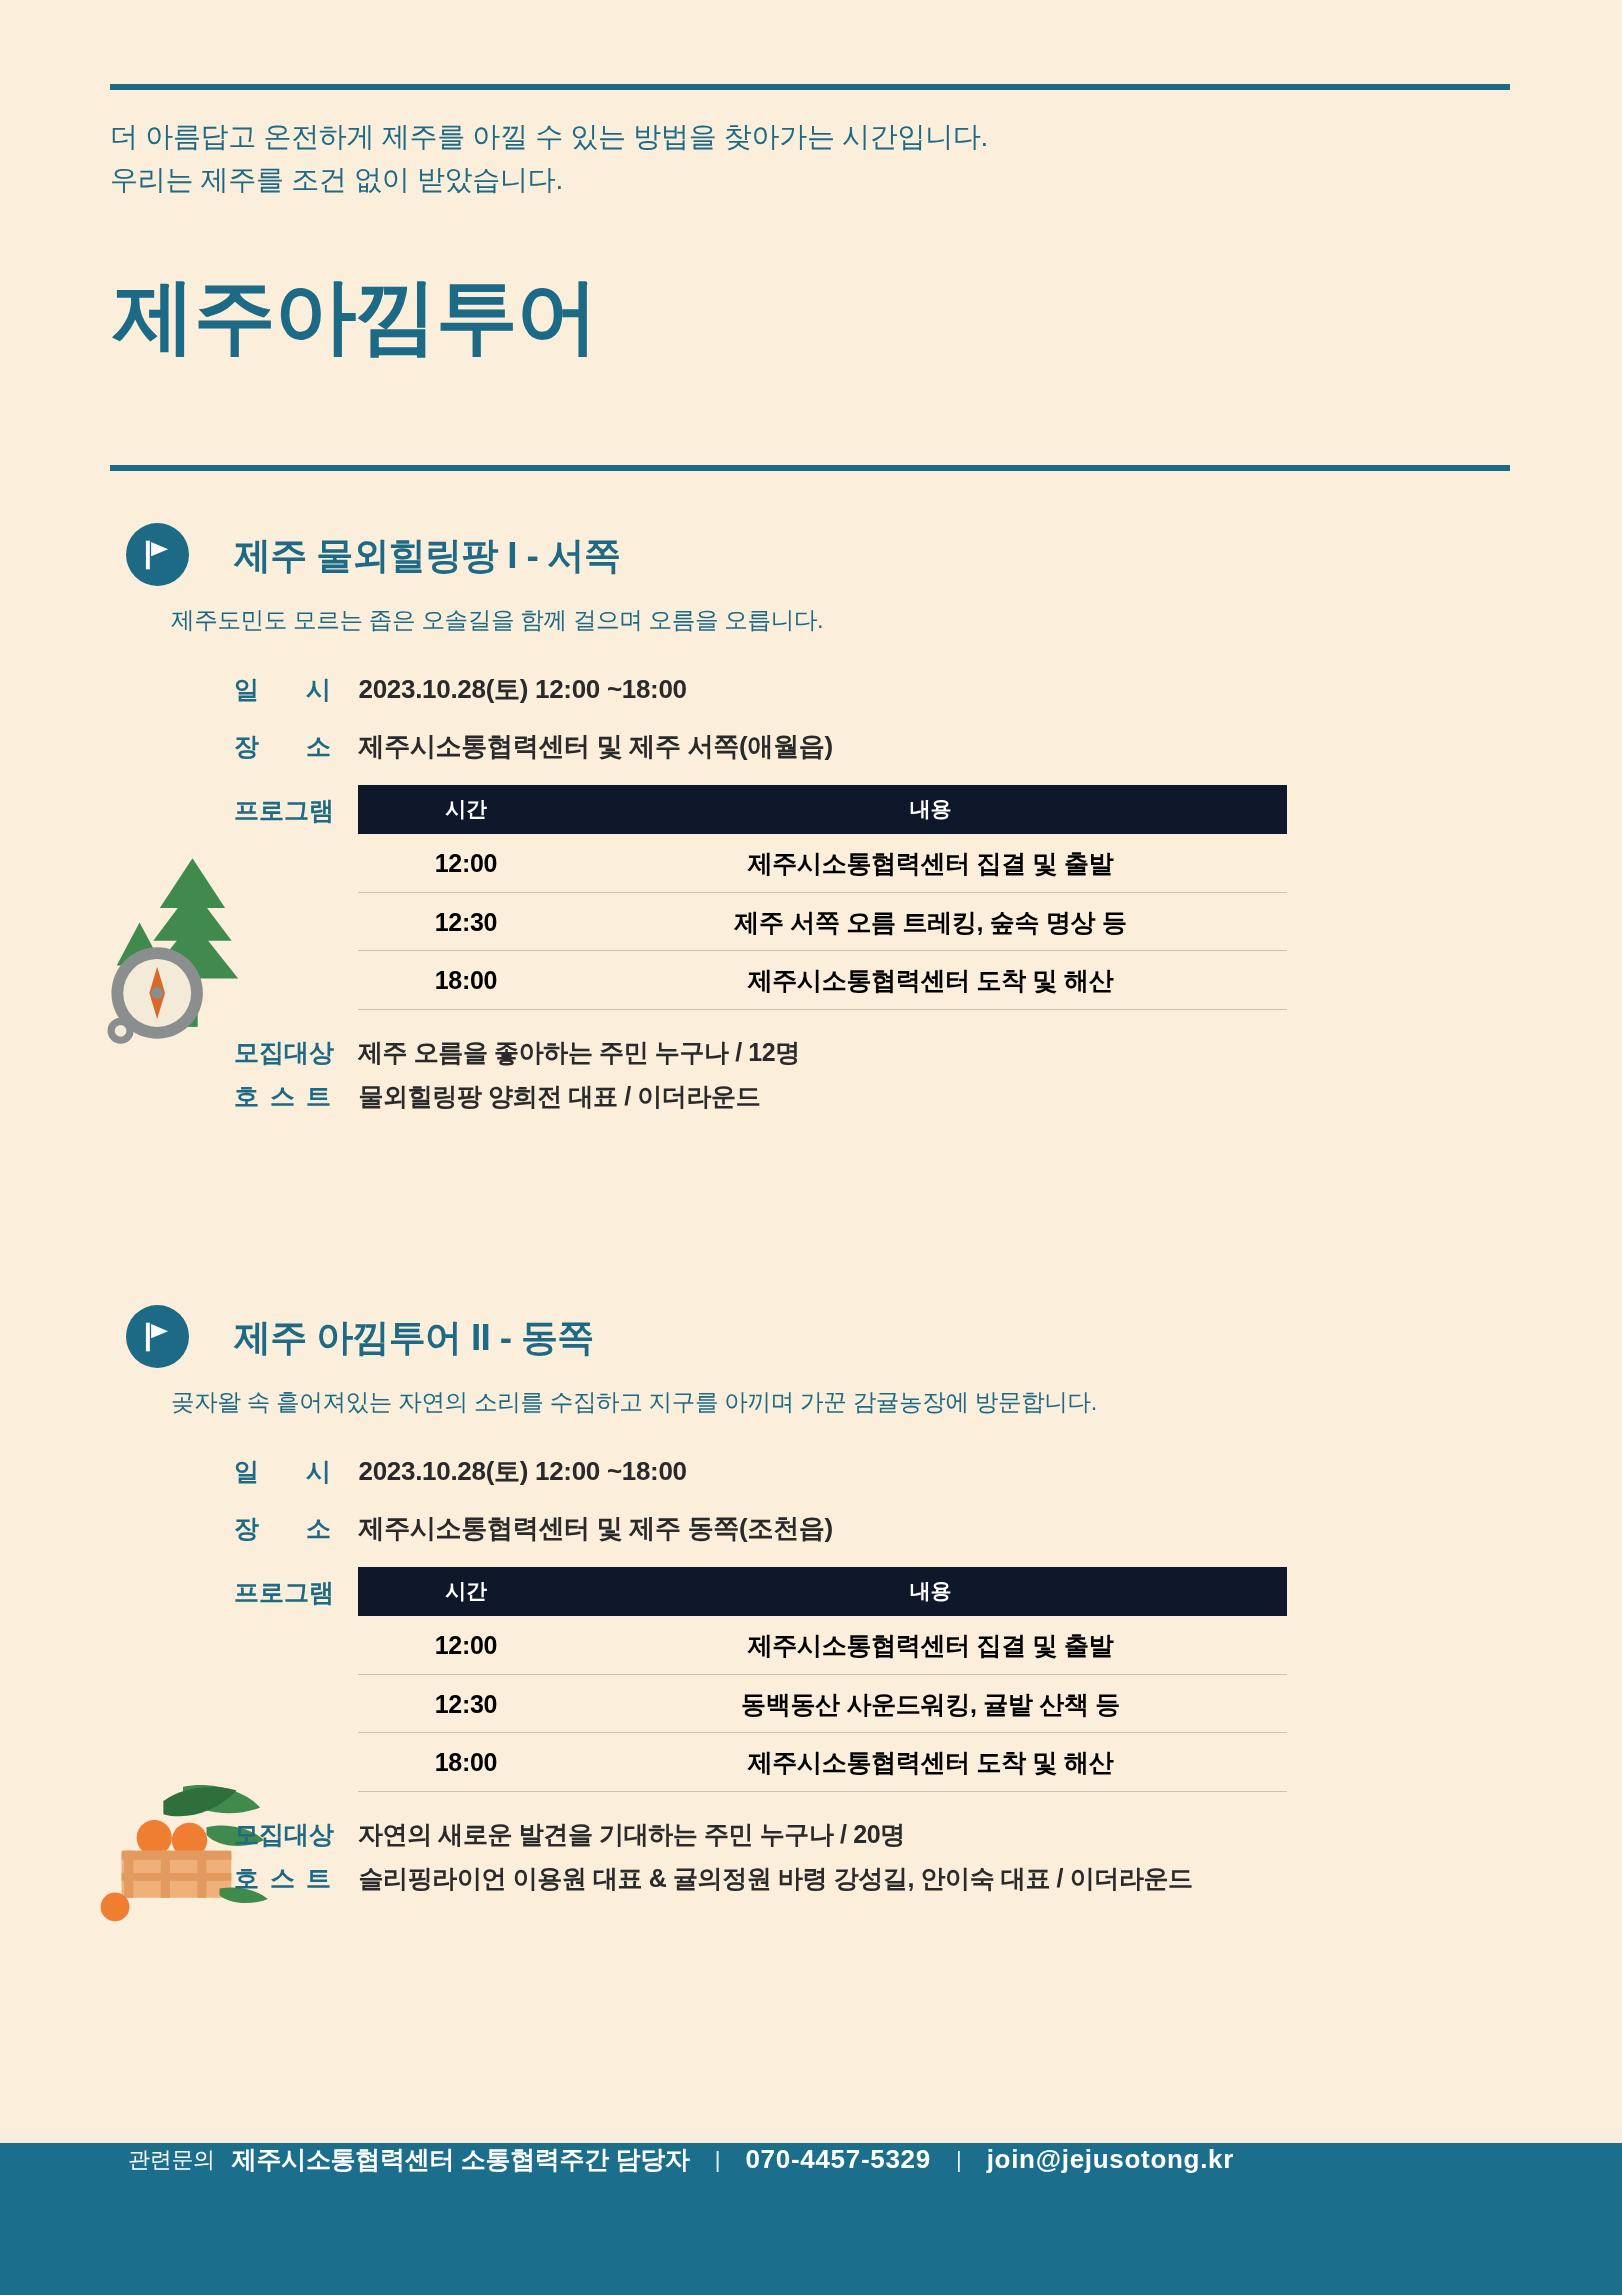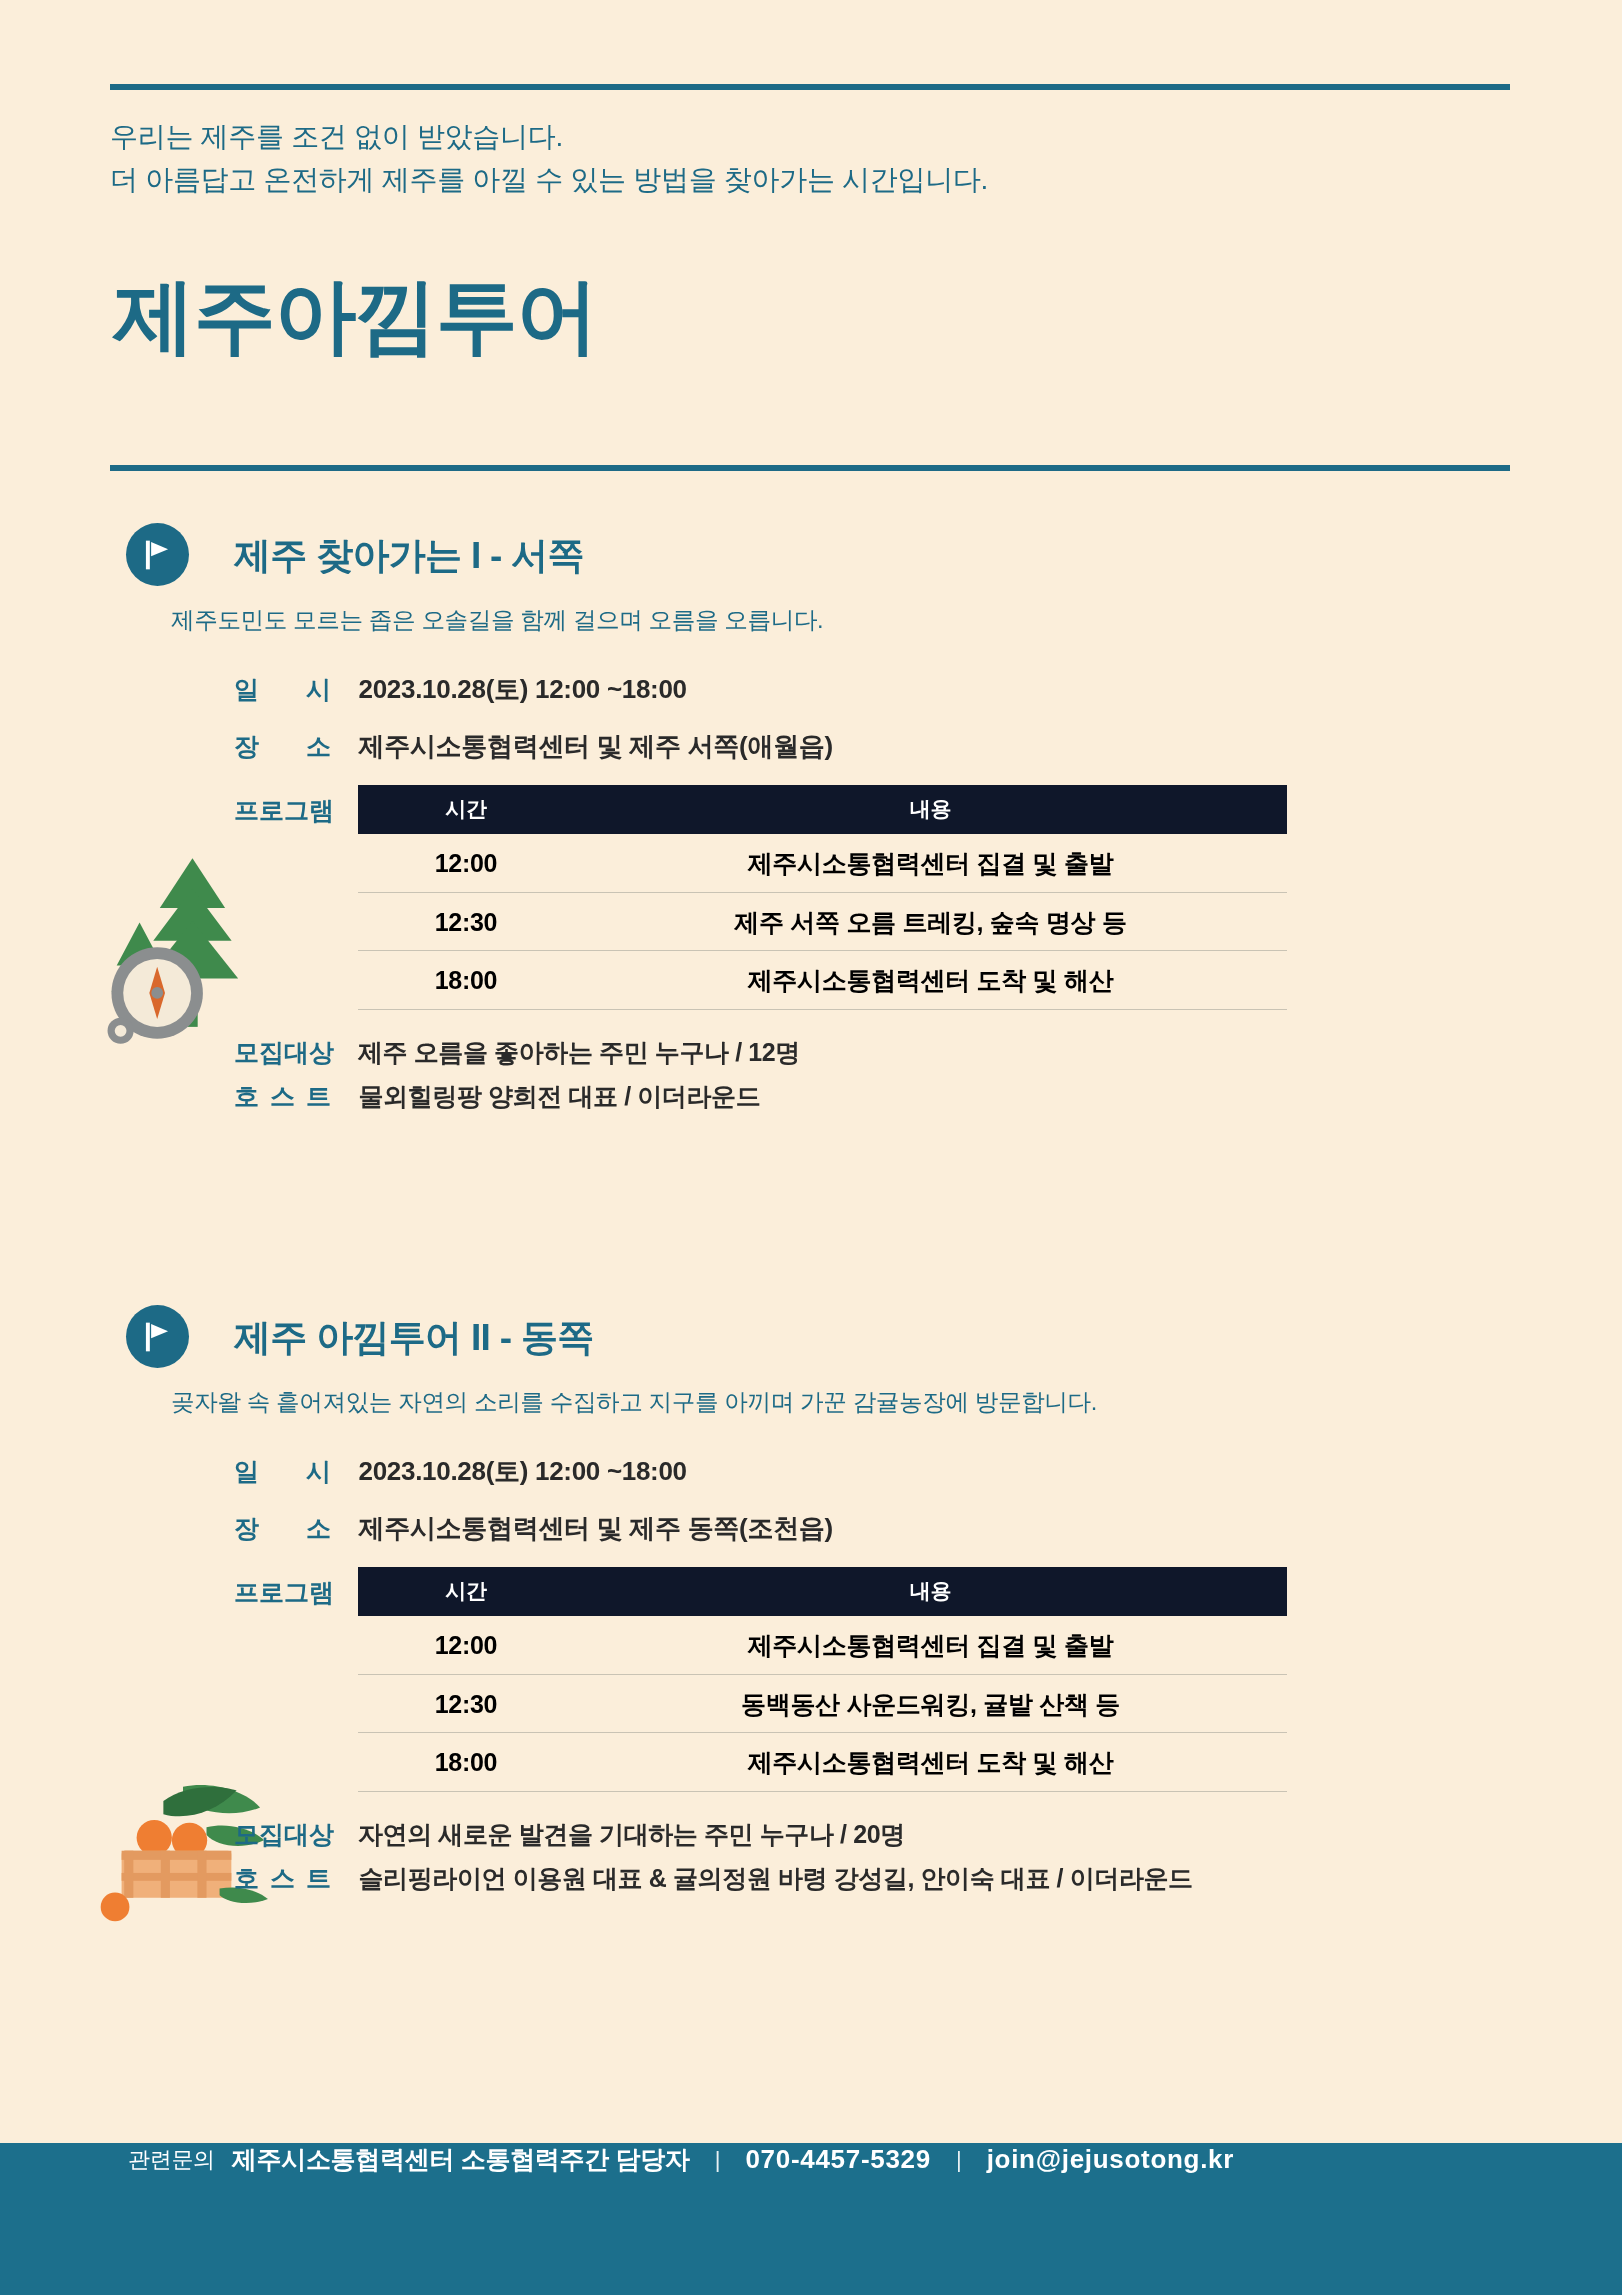--- a/index.html
+++ b/index.html
@@ -214,22 +214,22 @@
   .footer-email { font-size: 26px; font-weight: bold; letter-spacing: 0.7px; }
 </style>
 </head>
 <body>
 
 <div class="page">
 
   <div class="rule rule-top"></div>
 
   <div class="intro">
+    <div>더 아름답고 온전하게 제주를 아낄 수 있는 방법을 찾아가는 시간입니다.</div>
     <div>우리는 제주를 조건 없이 받았습니다.</div>
-    <div>더 아름답고 온전하게 제주를 아낄 수 있는 방법을 찾아가는 시간입니다.</div>
   </div>
 
   <div class="big-title">제주아낌투어</div>
 
   <div class="rule rule-bottom"></div>
 
   <div class="illus" id="illus-forest">
     <svg width="170" height="209" viewBox="0 0 260 320">
 
       <rect x="138" y="150" width="16" height="130" fill="#3f8a4c"></rect>
@@ -276,21 +276,21 @@
   </div>
 
   <div class="section" id="section-1">
     <div class="sec-head">
       <div class="flag-badge">
         <svg width="30" height="34" viewBox="0 0 46 52">
           <rect x="6" y="4" width="6" height="44" fill="#ffffff"></rect>
           <polygon points="14,6 40,17 14,28" fill="#ffffff"></polygon>
         </svg>
       </div>
-      <div class="sec-title">제주 찾아가는 I - 서쪽</div>
+      <div class="sec-title">제주 물외힐링팡 I - 서쪽</div>
     </div>
 
     <div class="sec-desc">제주도민도 모르는 좁은 오솔길을 함께 걸으며 오름을 오릅니다.</div>
 
     <div class="info-block">
       <div class="info-row">
         <div class="info-label spaced">
           <span>일</span>
           <span>시</span>
         </div>

